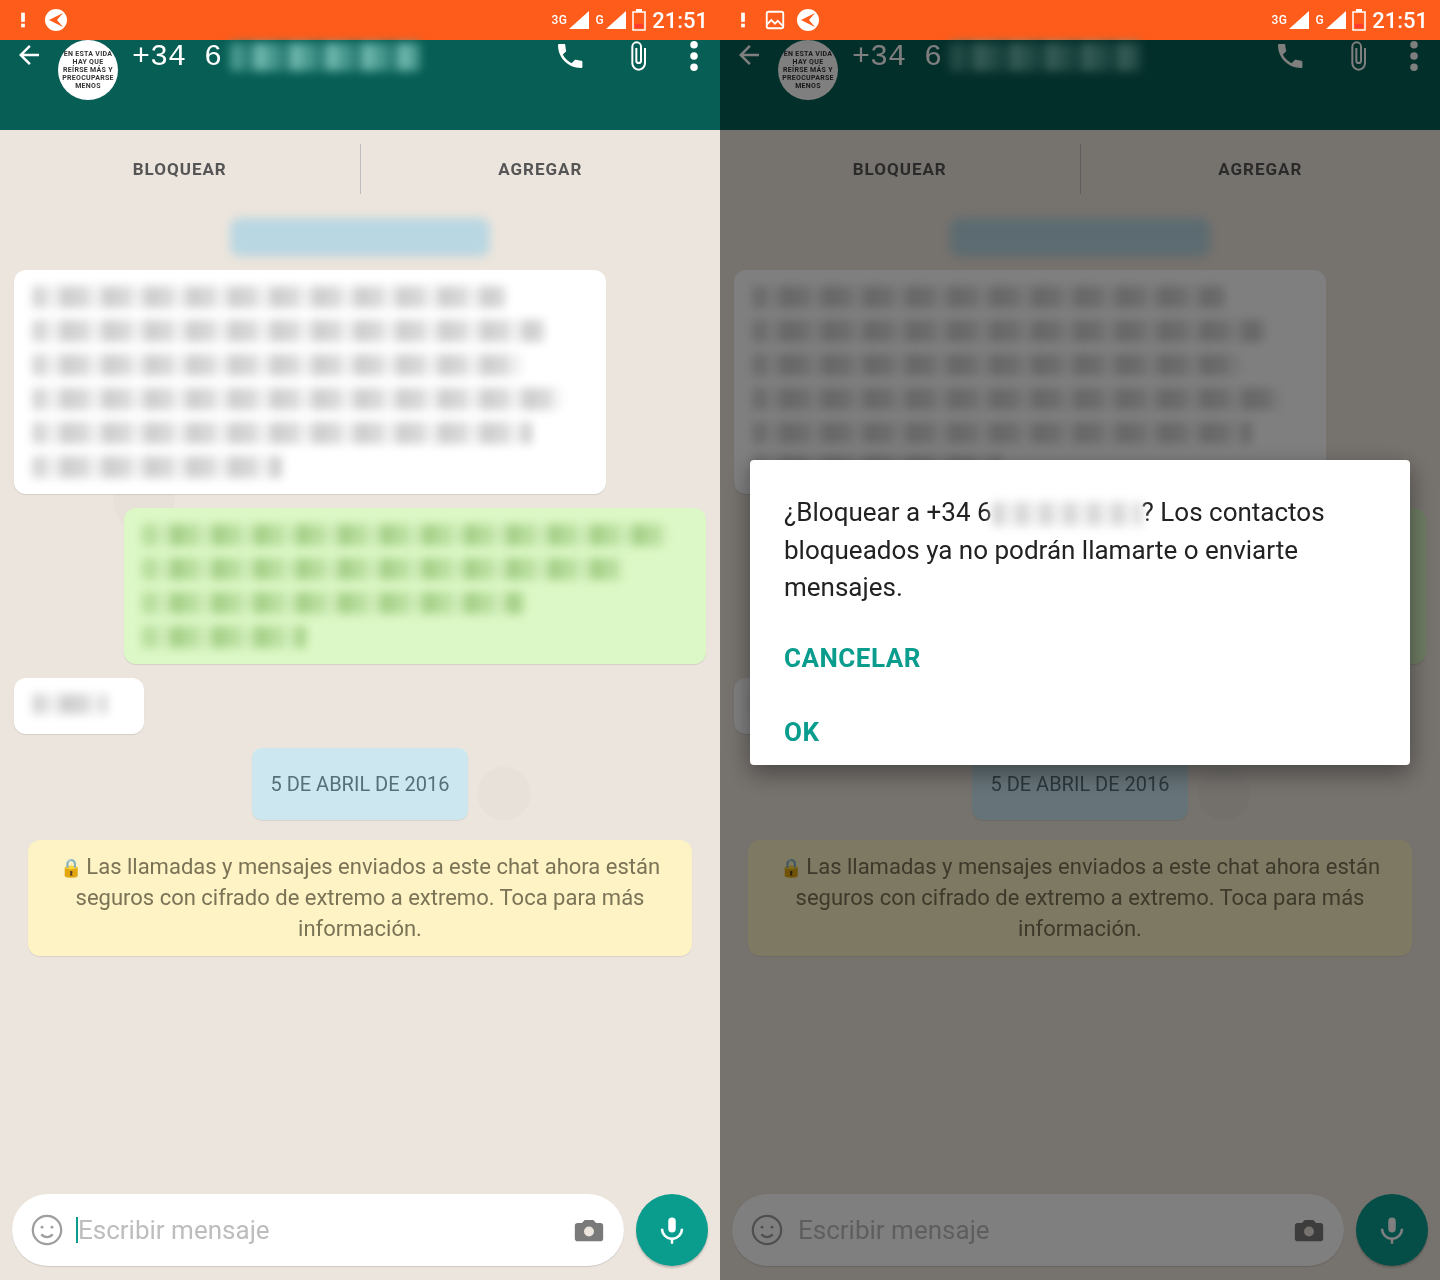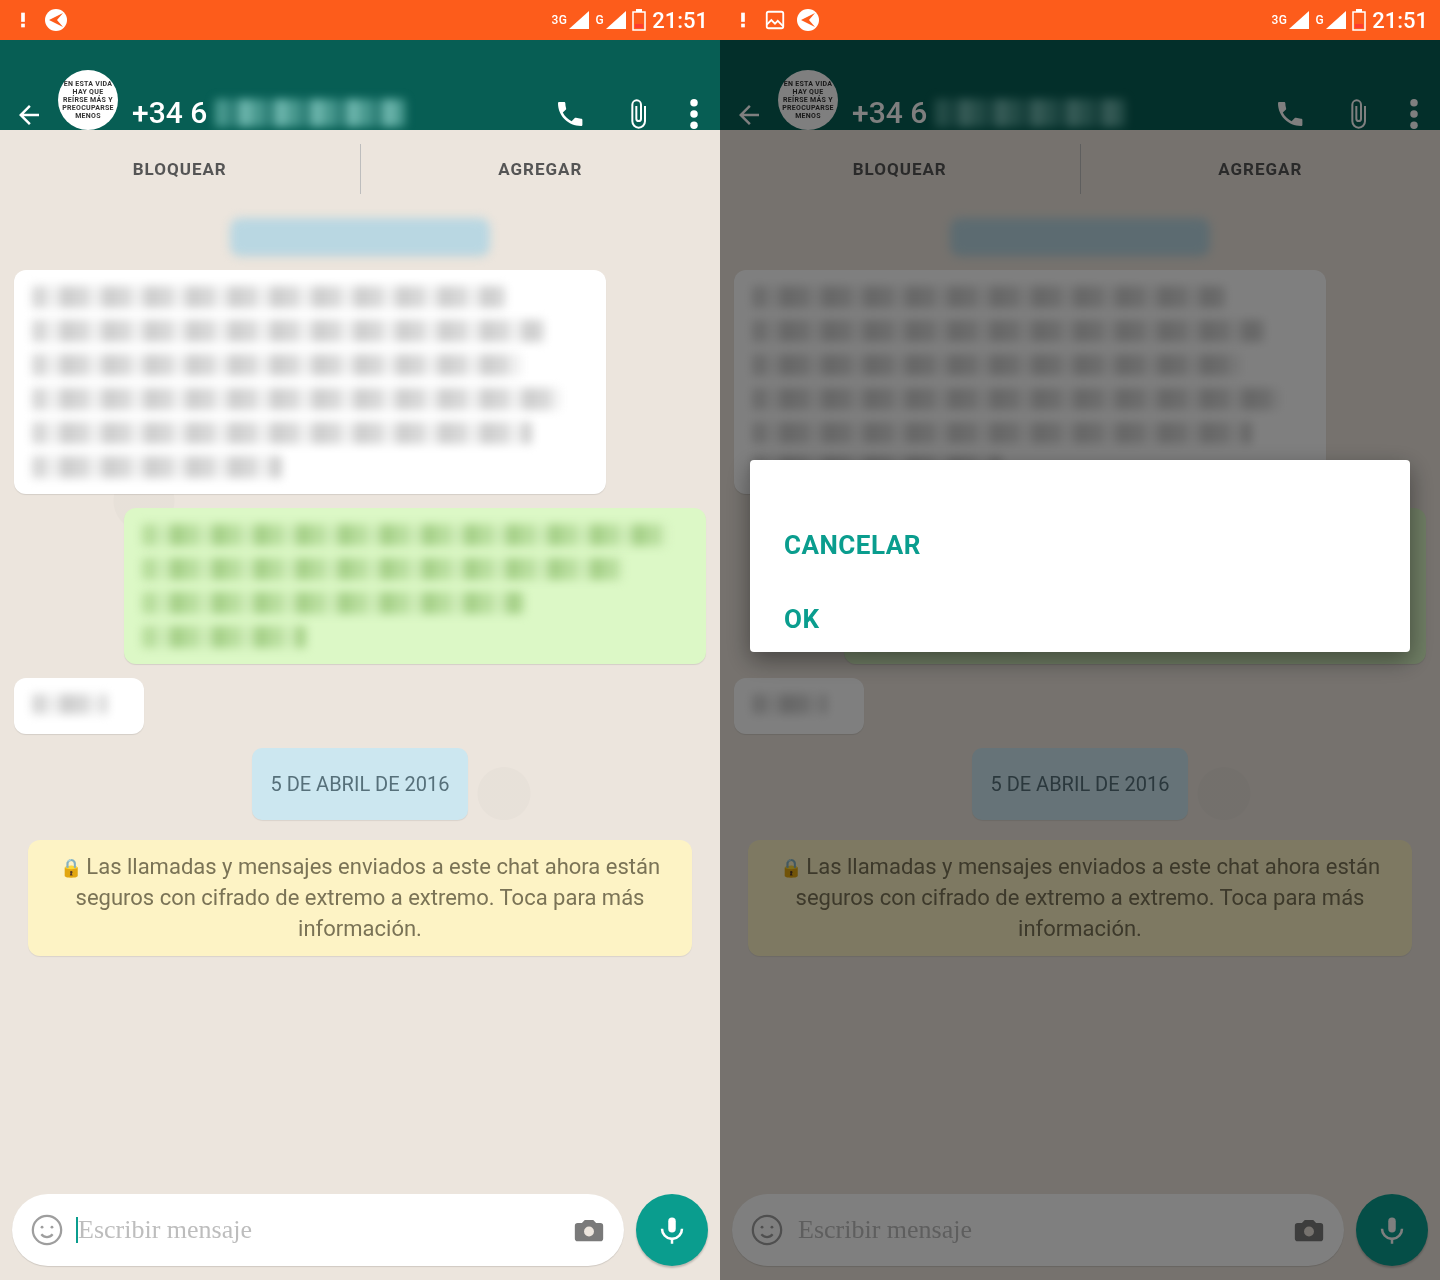--- a/index.html
+++ b/index.html
@@ -34,39 +34,39 @@
   .status-left, .status-right { display: flex; align-items: center; gap: 10px; }
   .status-right { gap: 6px; }
   .net-label { font-size: 12px; line-height: 10px; letter-spacing: 0.5px; margin-right:-4px; }
   .signal { display:inline-block; }
   .icn { display:inline-flex; }
   
   .app-header {
     height: 90px;
     background: #075E54;
     display: flex;
-    align-items: flex-end;
+    align-items: flex-start;
     padding: 0 14px;
     color: #fff;
     gap: 14px;
   }
   .back-arrow { cursor:pointer; }
   .avatar {
     width: 60px; height: 60px; border-radius: 50%;
     background:#fff;
     display:flex; align-items:center; justify-content:center;
     font-size: 7px; text-align:center; line-height:8px;
     color:#333; font-weight:700; letter-spacing:0.3px;
     padding: 4px;
   }
   .contact-name {
     flex: 1;
     font-size: 30px;
     font-weight: 500;
-    display:flex; align-items:center; gap:8px;
+    display:flex; align-items:center; gap:8px;font-family:Liberation Mono, monospace;
   }
   .blurred-num {
     display:inline-block; width:190px; height:28px;
     background: repeating-linear-gradient(90deg,#4a9a90 0 12px,#2e8077 12px 24px,#6cb5ac 24px 36px);
     filter: blur(5px);
     border-radius:2px;
   }
   .hdr-actions { display:flex; gap:36px; align-items:center; padding-right:8px;}
   
   .block-bar {
@@ -162,21 +162,20 @@
     background:#fff;
     border-radius:36px;
     display:flex; align-items:center;
     padding: 0 18px;
     gap:14px;
     box-shadow: 0 1px 1px rgba(0,0,0,0.12);
   }
   .input-placeholder{
     flex:1; font-size:26px; color:#bdbdbd;
     position:relative;
-    font-family:Liberation Serif, serif;
   }
   .caret{
     position:absolute; left:-2px; top:2px; bottom:2px; width:2px;
     background:#0a9d8e;
   }
   .mic-btn{
     width:72px;height:72px;border-radius:50%;
     background:#0a9d8e;
     display:flex;align-items:center;justify-content:center;
     box-shadow: 0 2px 2px rgba(0,0,0,0.2);
@@ -508,18 +507,21 @@
     <div class="mic-btn">
       <svg width="30" height="30" viewBox="0 0 24 24" fill="#fff">
           <path d="M12 14a3 3 0 0 0 3-3V5a3 3 0 0 0-6 0v6a3 3 0 0 0 3 3z"></path>
           <path d="M19 11a7 7 0 0 1-14 0H3a9 9 0 0 0 8 8.94V23h2v-3.06A9 9 0 0 0 21 11h-2z"></path>
         </svg>
     </div>
   </div>
 
   <div class="dim-overlay" style="top:40px;"></div>
   <div class="dialog">
+    <div class="dialog-text">
+      <span>¿Bloquear a +34 6</span><span class="dlg-blur"></span><span>? Los contactos bloqueados ya no podrán llamarte o enviarte mensajes.</span>
+    </div>
     <div class="dialog-actions">
       <span>CANCELAR</span>
       <span>OK</span>
     </div>
   </div>
 </div>
 
 </body></html>

